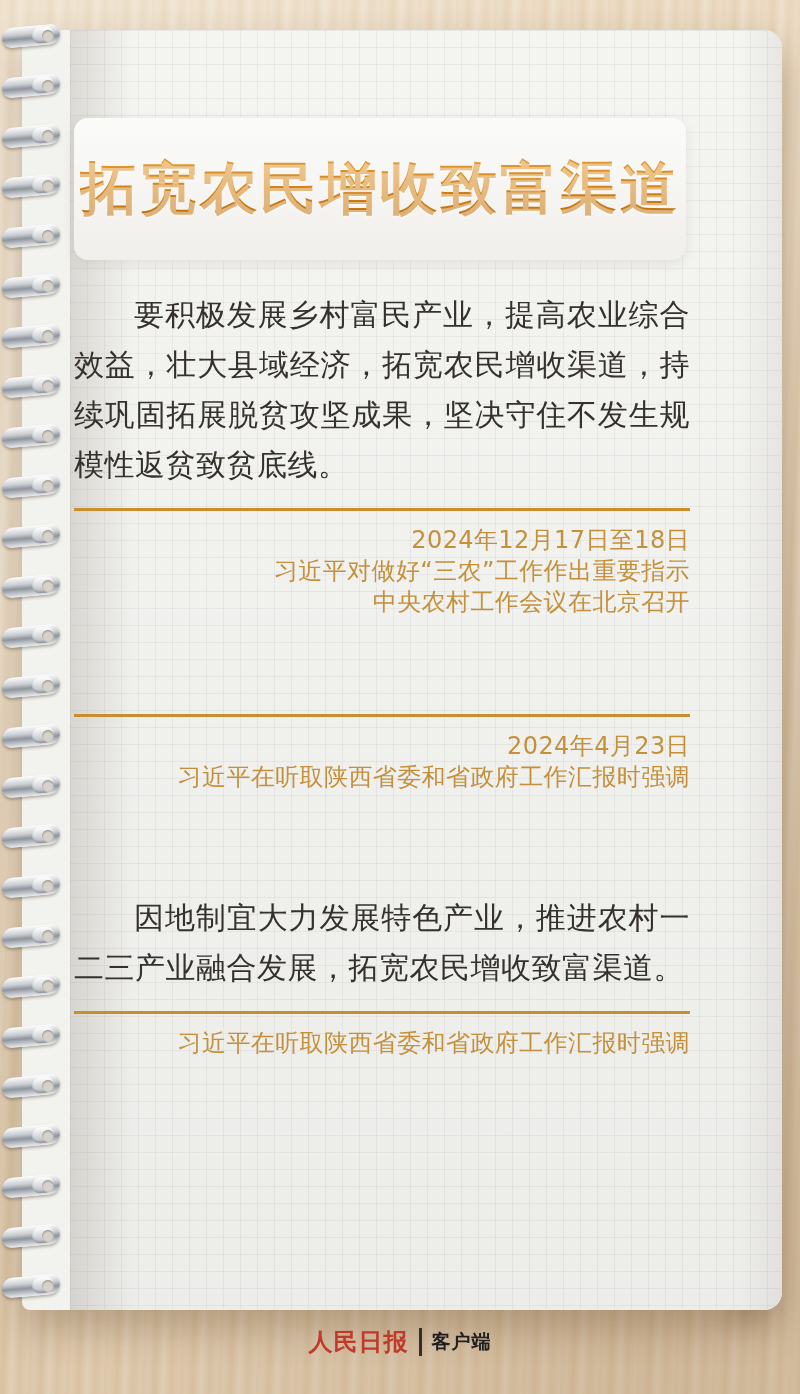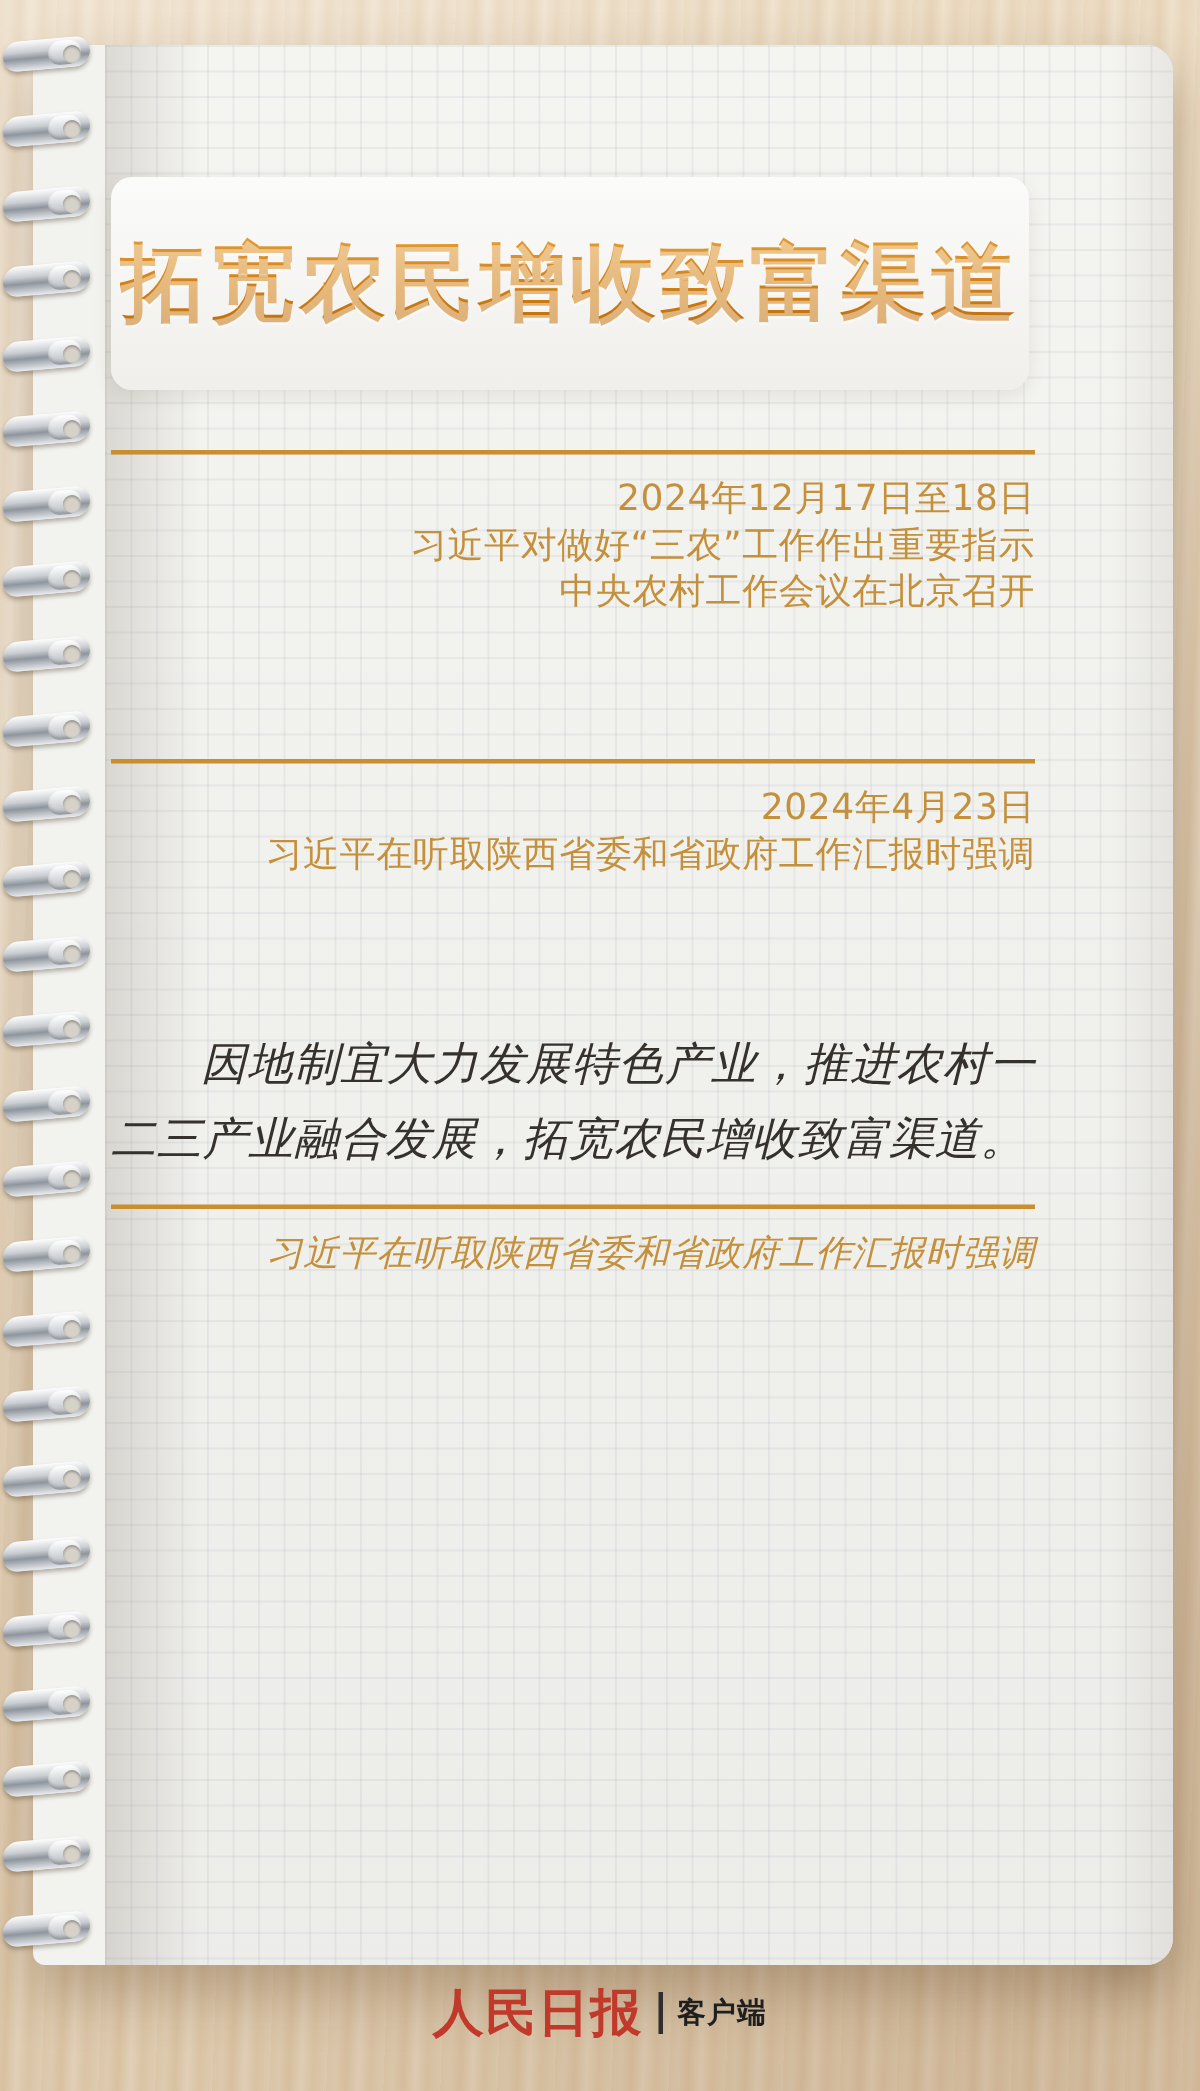--- a/index.html
+++ b/index.html
@@ -195,38 +195,38 @@
     text-align: right;
     color: #c4903b;
     font-family: "DejaVu Sans", "Liberation Sans", sans-serif;
     font-size: 24px;
     line-height: 31px;
     letter-spacing: 0.4px;
   }
 
   .b1 { margin-top: 8px; }
   .b2 { margin-top: 96px; }
-  .b3 { margin-top: 100px; font-style: italic; }
+  .b3 { margin-top: 100px; }
 
   
   .footer {
     position: absolute;
     left: 0;
     right: 0;
     bottom: 26px;
     height: 52px;
     display: flex;
     align-items: center;
     justify-content: center;
     gap: 10px;
     z-index: 8;
   }
   .logo-rm {
     font-family: "DejaVu Serif", "Liberation Serif", serif;
-    font-size: 34px;
+    font-size: 24px;
     font-weight: bold;
     color: #c0392b;
     letter-spacing: 1px;
   }
   .logo-divider {
     width: 3px;
     height: 28px;
     background: #2f2f2f;
   }
   .logo-kh {
@@ -250,20 +250,21 @@
     <div class="page-shade"></div>
   </div>
 
   <div class="title-card">
     <div class="title-text">拓宽农民增收致富渠道</div>
   </div>
 
   <div class="content">
 
     <div class="quote-block b1">
+      <div class="quote-text">要积极发展乡村富民产业，提高农业综合效益，壮大县域经济，拓宽农民增收渠道，持续巩固拓展脱贫攻坚成果，坚决守住不发生规模性返贫致贫底线。</div>
       <div class="divider"></div>
       <div class="meta">
         <div>2024年12月17日至18日</div>
         <div>习近平对做好“三农”工作作出重要指示</div>
         <div>中央农村工作会议在北京召开</div>
       </div>
     </div>
 
     <div class="quote-block b2">
       <div class="divider"></div>

